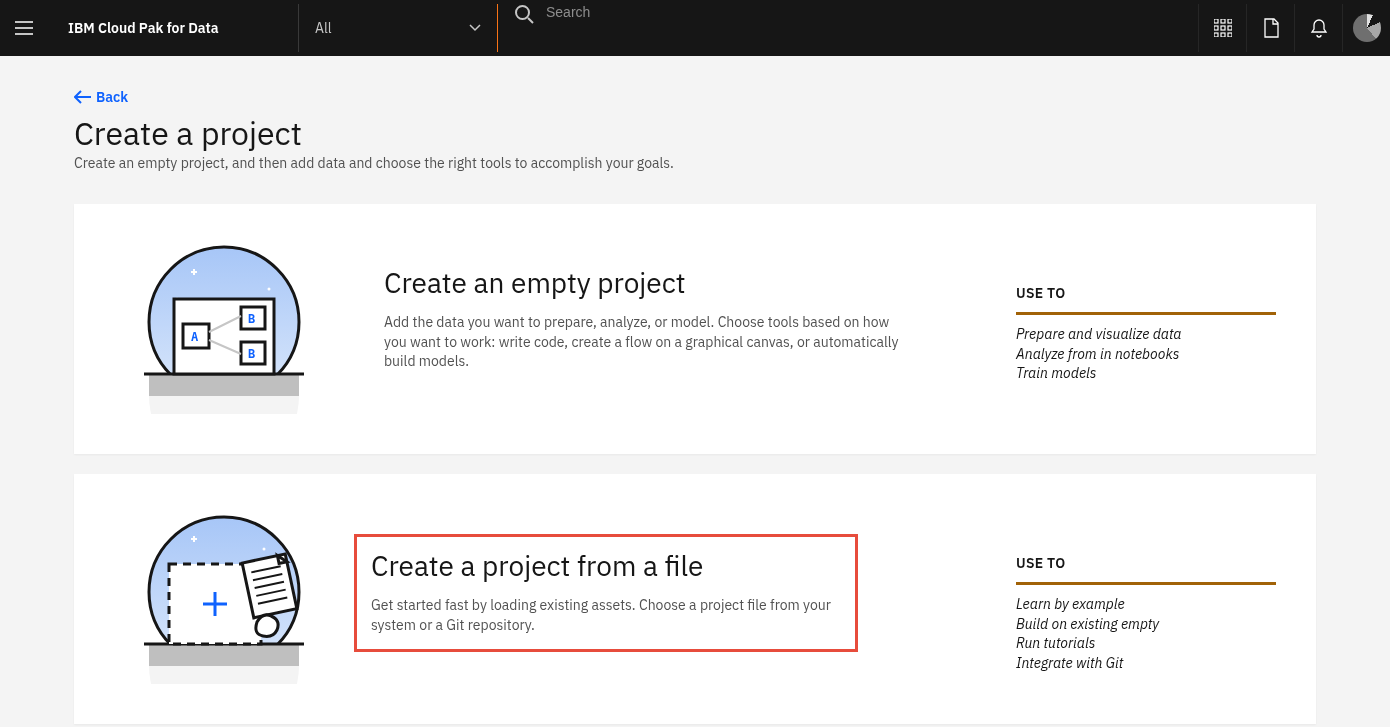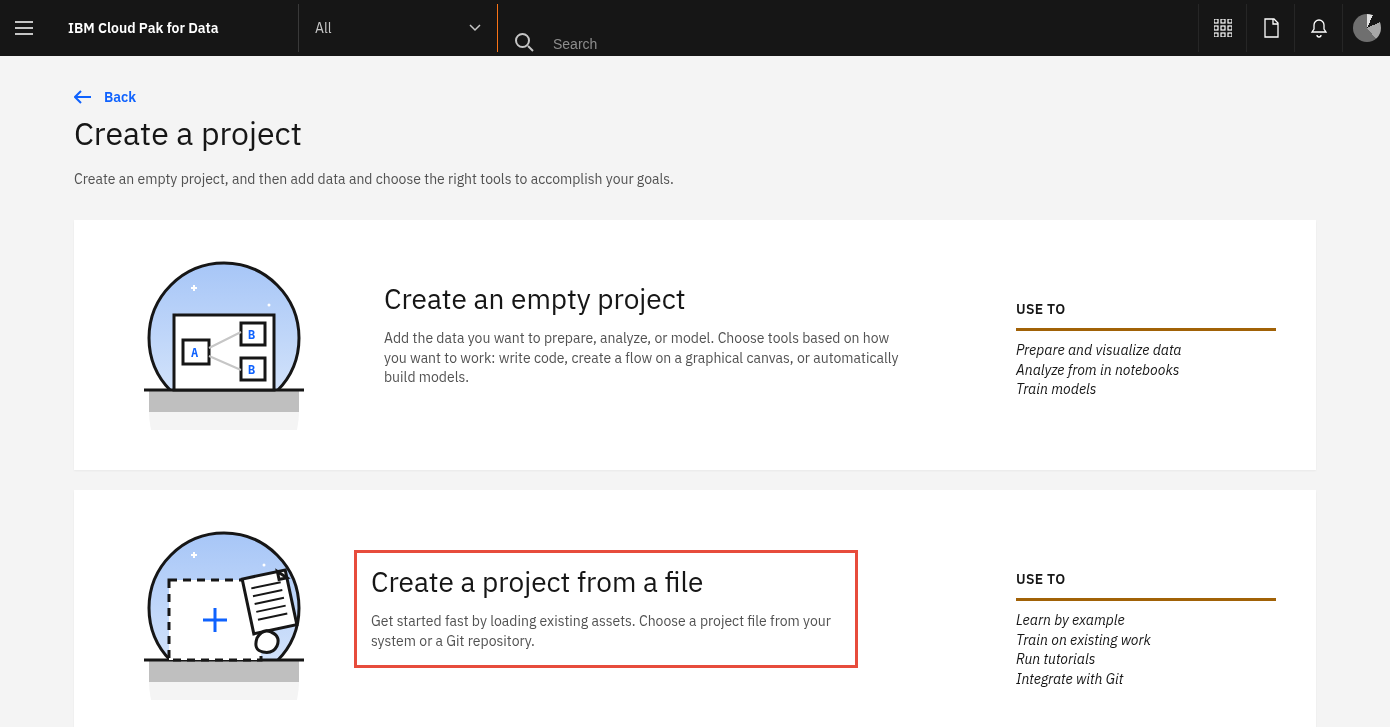--- a/index.html
+++ b/index.html
@@ -39,24 +39,24 @@
     padding: 0 16px;
     border-left: 1px solid #393939;
     border-right: 1px solid #f97316;
     color: #c6c6c6;
     font-size: 14px;
     cursor:pointer;
     justify-content: space-between;
   }
   .search-wrap {
     flex: 1;
-    display:flex; align-items:flex-end;
+    display:flex; align-items:flex-start;
     height: 48px;
     padding-left: 16px;
-    gap: 19px;
+    gap: 12px;
   }
   .search-input {
     background: transparent;
     border: none;
     outline: none;
     color: #fff;
     font-size: 14px;
     width: 300px;
   }
   .search-input::placeholder { color: #8d8d8d; }
@@ -81,31 +81,31 @@
     height: 28px;
     border-radius: 50%;
     background: conic-gradient(#e0e0e0 0deg 25deg, #161616 25deg 65deg, #a8a8a8 65deg 140deg, #6f6f6f 140deg 360deg);
   }
 
   
   .main {
     padding: 32px 74px 40px 74px;
   }
   .back-link {
-    display:flex; align-items:center; gap:12px;
+    display:flex; align-items:center; gap:4px;
     color:#0f62fe;
     font-size:14px;
     font-weight:600;
     cursor:pointer;
     margin-bottom: 6px;
   }
   .page-title {
     font-size: 32px;
     font-weight: 400;
-    margin-bottom: 16px;
+    margin-bottom: 0;
   }
   .page-sub {
     font-size: 14px;
     color:#525252;
     margin-bottom: 32px;
   }
 
   .card {
     background:#fff;
     box-shadow: 0 1px 2px rgba(0,0,0,0.05);
@@ -311,20 +311,20 @@
     <div class="card-body" style="padding-left:40px;">
       <div class="highlight-box">
         <h2 class="card-title">Create a project from a file</h2>
         <p class="card-desc" style="max-width:470px;">Get started fast by loading existing assets. Choose a project file from your system or a Git repository.</p>
       </div>
     </div>
     <div class="card-side">
       <div class="useto-label">USE TO</div>
       <div class="useto-list">
         <span class="useto-item">Learn by example</span>
-        <span class="useto-item">Train on existing work</span>
+        <span class="useto-item">Build on existing empty</span>
         <span class="useto-item">Run tutorials</span>
         <span class="useto-item">Integrate with Git</span>
       </div>
     </div>
   </div>
 
 </div>
 
 </body></html>

